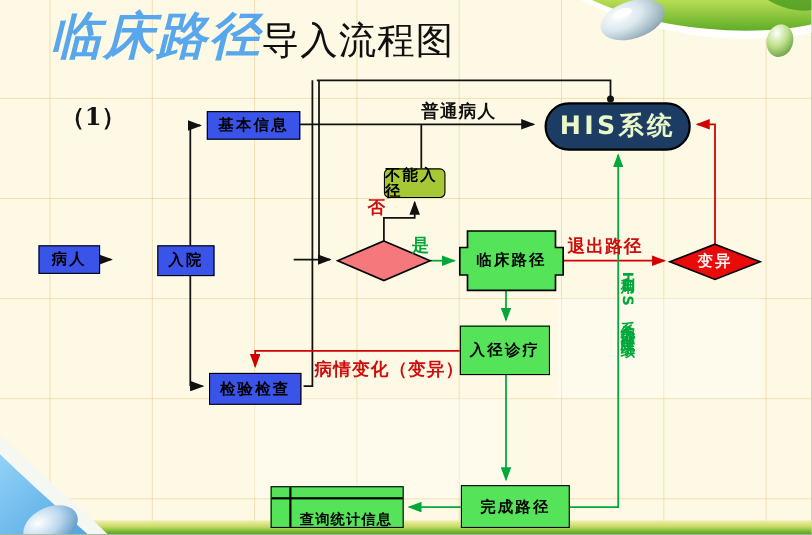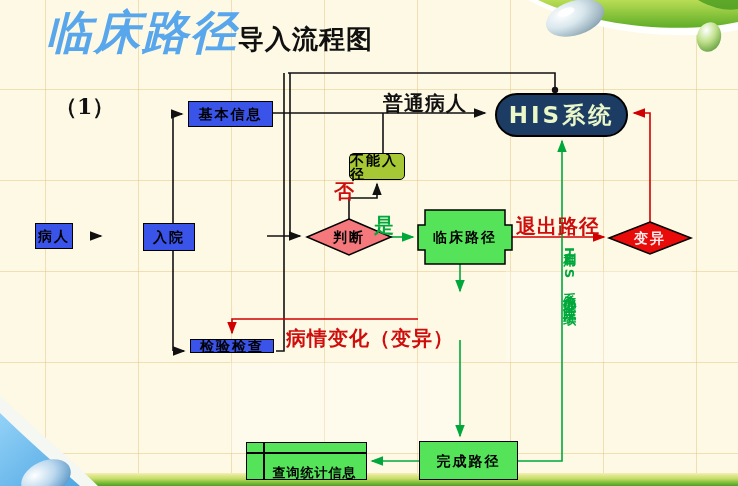--- a/index.html
+++ b/index.html
@@ -12,37 +12,37 @@
     background-size:93px 100%, 100% 91px;
     background-position:45px 0, 0 89px;
     font-family:"DejaVu Sans", sans-serif;
   }
   .abs{position:absolute;}
   .patch{background:rgba(255,255,255,0.30);}
   
   #title{left:46px;top:2px;white-space:nowrap;}
   #title .script{font-family:"DejaVu Serif", serif;font-style:italic;font-weight:bold;
     font-size:46px;color:#58A7EC;letter-spacing:2px;}
-  #title .main{font-size:26px;font-weight:bold;color:#101010;letter-spacing:1px;}
+  #title .main{font-size:34px;font-weight:normal;color:#101010;letter-spacing:1px;}
   #page-label{left:55px;top:92px;font-size:22px;font-weight:bold;color:#111;
     font-family:"DejaVu Serif", serif;}
   
   .node{display:flex;align-items:center;justify-content:center;
     font-size:14px;font-weight:bold;color:#000;letter-spacing:2px;
     border:1.5px solid #000;box-sizing:border-box;line-height:1;}
   .blue{background:#3A53E8;}
   .green{background:#55E35A;}
   .olive{background:#A6C835;border-radius:5px;}
   #node-his{background:#1C3C63;border:2px solid #000;border-radius:22px;
     color:#EAF7C8;font-size:23px;letter-spacing:3px;}
   
   .shape-text{display:flex;align-items:center;justify-content:center;
     font-size:14px;font-weight:bold;letter-spacing:2px;line-height:1;}
   
-  .elabel{font-size:20px;font-weight:bold;letter-spacing:1px;white-space:nowrap;line-height:1;}
+  .elabel{font-size:16px;font-weight:bold;letter-spacing:1px;white-space:nowrap;line-height:1;}
   .lab-black{color:#111;}
   .lab-red{color:#CE0D0D;}
   .lab-green{color:#00A83C;}
   #label-discharge{writing-mode:vertical-rl;text-orientation:mixed;
     font-size:13px;font-weight:bold;color:#00A83C;letter-spacing:3px;height:200px;line-height:1.1;}
   
   #node-query .hline{position:absolute;left:0;right:0;top:9px;height:1.5px;background:#000;}
   #node-query .vline{position:absolute;top:0;bottom:0;left:16px;width:1.5px;background:#000;}
   #node-query{padding-left:16px;padding-top:22px;font-size:13px;letter-spacing:1px;}
   
@@ -139,34 +139,34 @@
     <polygon points="349,219 391,237 349,255 307,237" fill="#F4787C" stroke="#000" stroke-width="1.5"></polygon>
     <polygon points="650,222 691,238 650,254 609,238" fill="#E90A0A" stroke="#000" stroke-width="1.5"></polygon>
     <path d="M425,210 H505 V225 H512 V250 H505 V264 H425 V250 H418 V225 H425 Z" fill="#55E35A" stroke="#000" stroke-width="1.5"></path>
   </svg>
 
   <div class="abs" id="title">
     <span class="script">临床路径</span><span class="main">导入流程图</span>
   </div>
   <div class="abs" id="page-label">（1）</div>
 
-  <div class="abs node blue" style="left:35px;top:223px;width:38px;height:26px;">病人</div>
+  <div class="abs node blue" style="left:35px;top:223px;width:56px;height:26px;">病人</div>
   <div class="abs node blue" style="left:107px;top:223px;width:52px;height:28px;margin-left:36px;">入院</div>
   <div class="abs node blue" style="left:188px;top:101px;width:85px;height:26px;">基本信息</div>
-  <div class="abs node blue" style="left:190px;top:339px;width:84px;height:14px;">检验检查</div>
+  <div class="abs node blue" style="left:190px;top:339px;width:84px;height:29px;">检验检查</div>
   <div class="abs node olive" style="left:349px;top:153px;width:56px;height:27px;">不能入径</div>
   <div class="abs node" id="node-his" style="left:495px;top:93px;width:133px;height:44px;">HIS系统</div>
+  <div class="abs node green" style="left:418px;top:296px;width:82px;height:45px;">入径诊疗</div>
   <div class="abs node green" style="left:419px;top:441px;width:99px;height:39px;">完成路径</div>
   <div class="abs node green" id="node-query" style="left:246px;top:442px;width:121px;height:38px;">
     <div class="hline"></div>
     <div class="vline"></div>
     <span>查询统计信息</span>
   </div>
 
-  <div class="abs shape-text" style="left:307px;top:219px;width:84px;height:36px;color:#000;">判断</div>
   <div class="abs shape-text" style="left:609px;top:222px;width:82px;height:32px;color:#FFEFEF;">变异</div>
   <div class="abs shape-text" style="left:418px;top:210px;width:94px;height:54px;color:#000;">临床路径</div>
 
   <div class="abs elabel lab-black" style="left:383px;top:93px;">普通病人</div>
   <div class="abs elabel lab-red" style="left:334px;top:181px;">否</div>
   <div class="abs elabel lab-green" style="left:374px;top:215px;">是</div>
   <div class="abs elabel lab-red" style="left:516px;top:216px;">退出路径</div>
   <div class="abs elabel lab-red" style="left:286px;top:292px;margin-top:36px;">病情变化（变异）</div>
   <div class="abs" id="label-discharge" style="left:562px;top:241px;">利用HIS系统办理出院手续</div>
 

